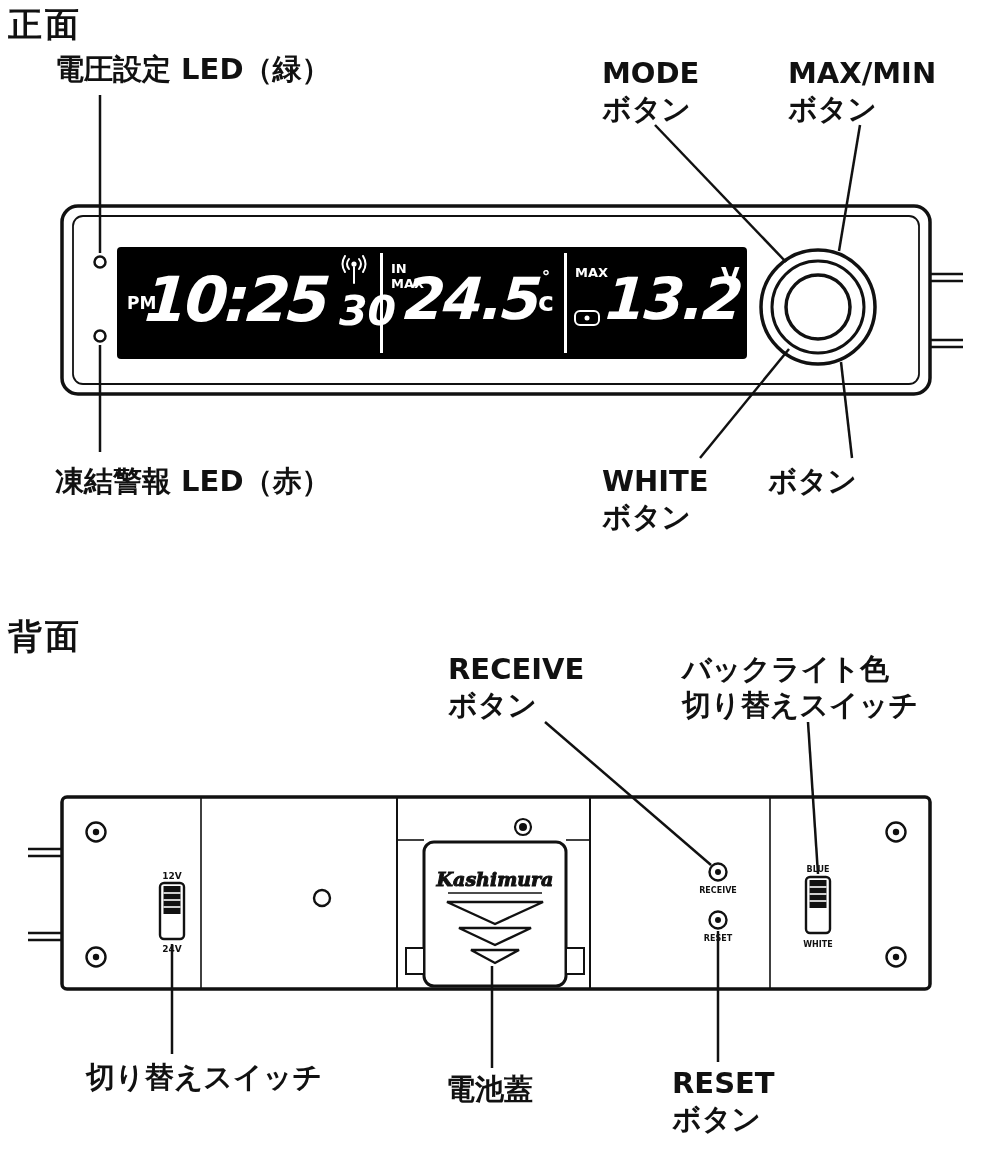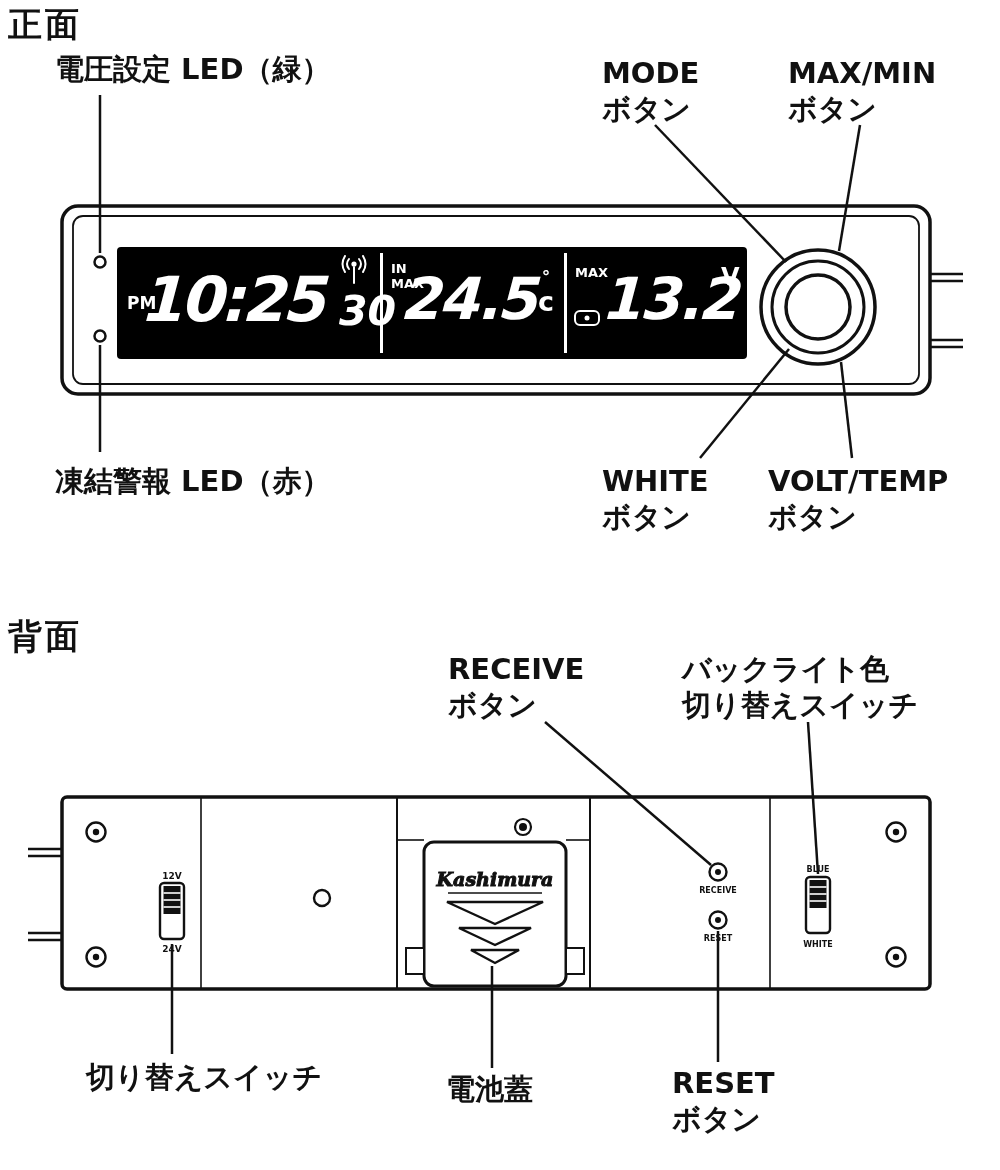--- a/index.html
+++ b/index.html
@@ -205,21 +205,20 @@
   </div>
 
   <div class="lbl" style="left:55px; top:464px">凍結警報 LED（赤）</div>
 
   <div class="lbl" style="left:602px; top:464px">
     <div>WHITE</div>
     <div>ボタン</div>
   </div>
 
   <div class="lbl" style="left:768px; top:464px">
-    <div>VOLT/TEMP</div>
     <div>ボタン</div>
   </div>
 
   <div class="sec-title" style="left:8px; top:614px">背面</div>
 
   <div class="lbl" style="left:448px; top:652px">
     <div>RECEIVE</div>
     <div>ボタン</div>
   </div>
 

